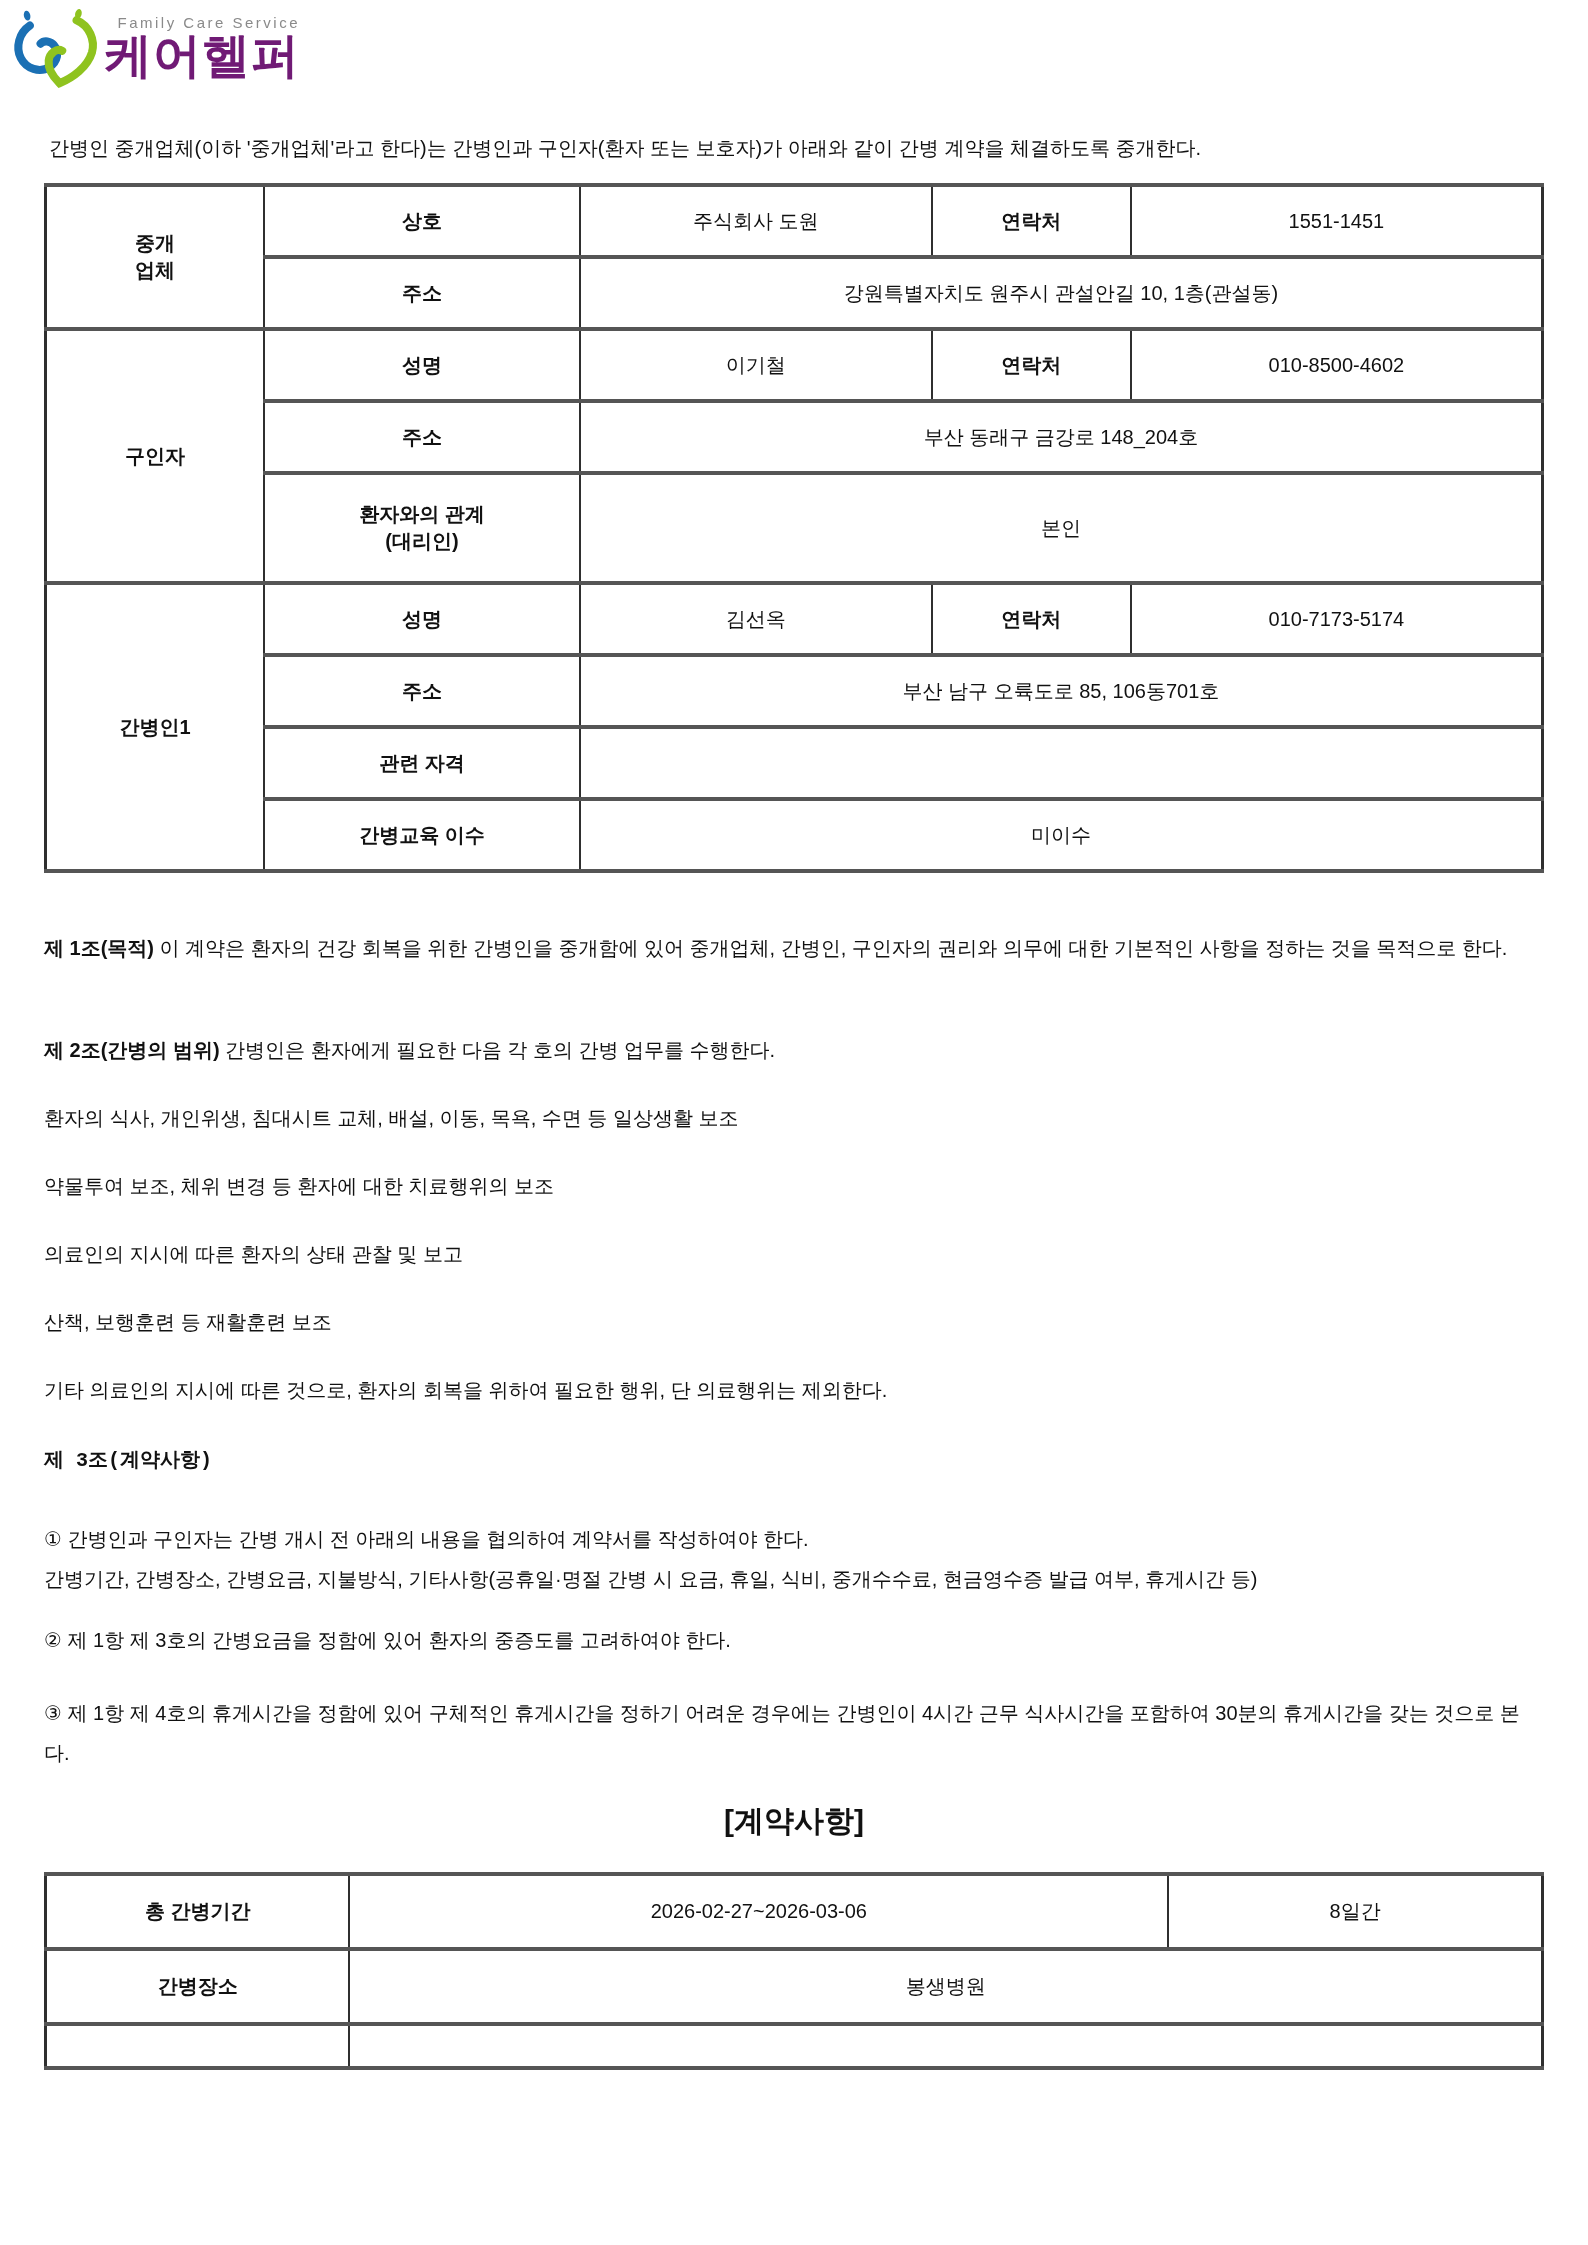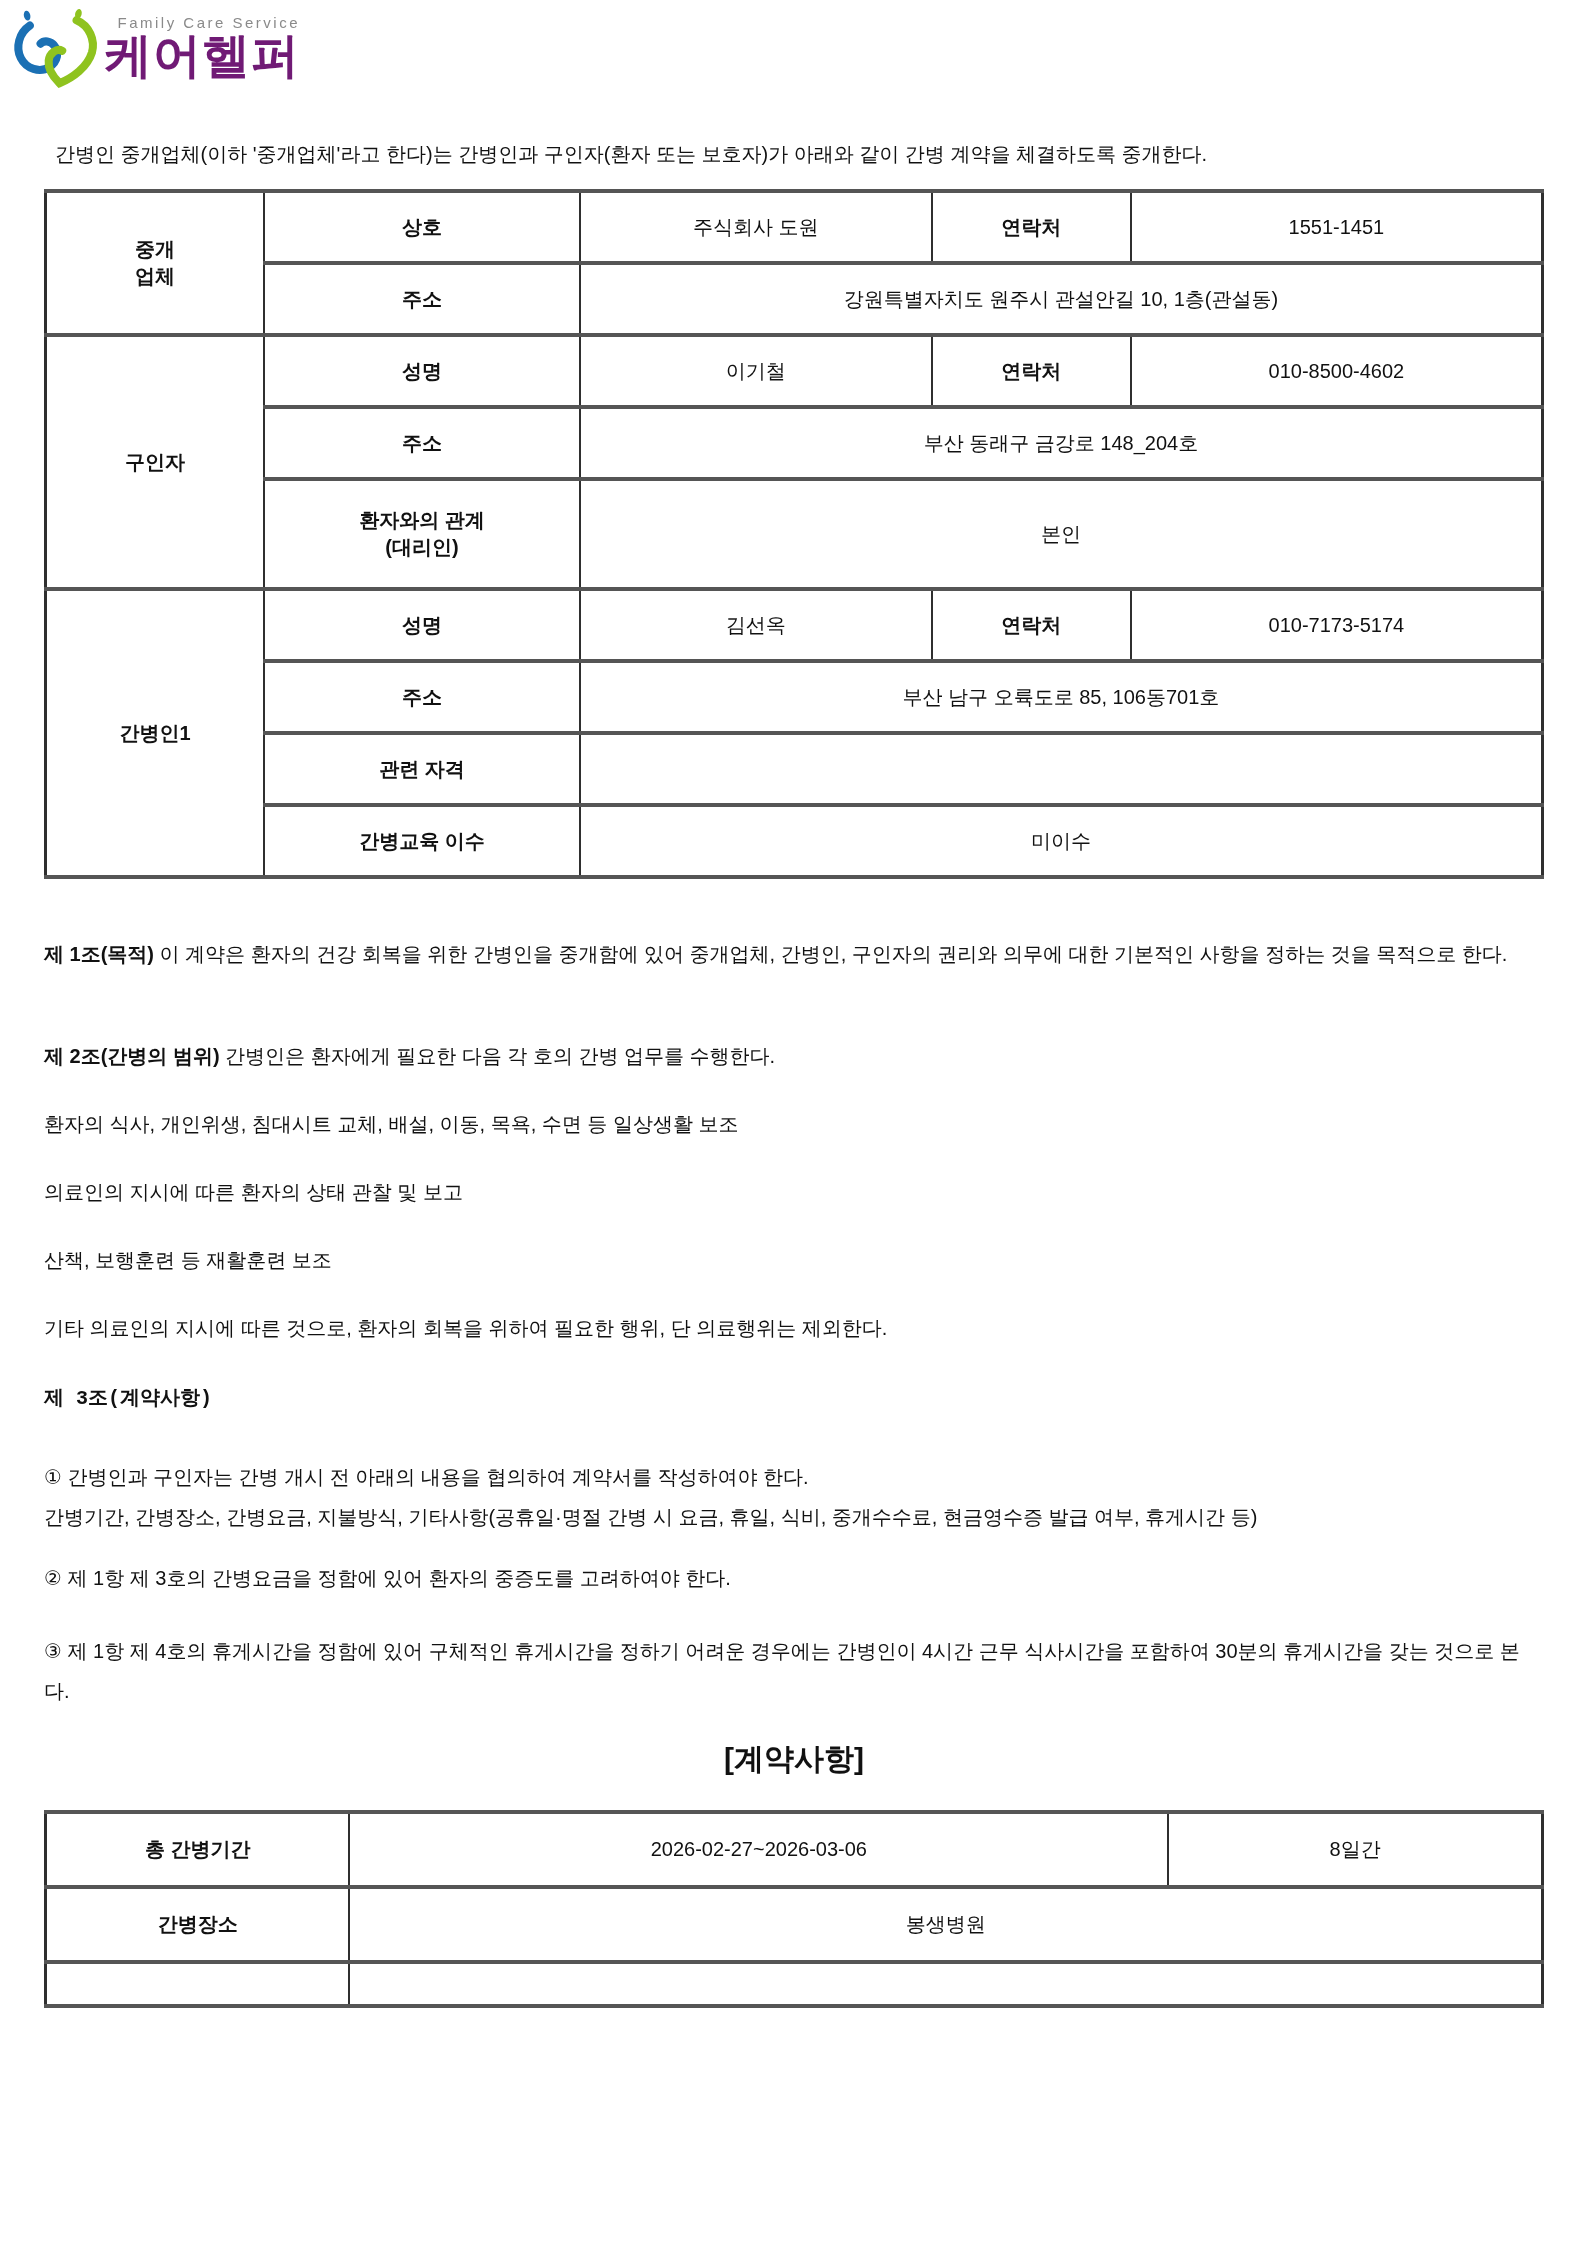--- a/index.html
+++ b/index.html
@@ -13,21 +13,21 @@
 
   
   .logo { position: absolute; left: 10px; top: 6px; display: flex; align-items: flex-start; }
   .logo-mark { width: 90px; height: 86px; }
   .logo-text { margin-left: 4px; display: flex; flex-direction: column; align-items: flex-end; }
   .tagline { font-size: 15px; color: #8a8a8a; letter-spacing: 2.5px; margin-top: 8px; white-space: nowrap; }
   .brand { font-size: 48px; font-weight: 800; color: #701a75; letter-spacing: 1px; line-height: 1.05; white-space: nowrap; }
 
   
   h1.title { margin: 0; padding-top: 76px; font-size: 46px; line-height: 1.15; text-align: center; font-weight: 800; color: #000; }
-  p.intro { margin: 11px; padding-top: 124px; font-size: 20px; line-height: 38px; }
+  p.intro { margin: 5px; padding-top: 124px; font-size: 20px; line-height: 38px; }
 
   .bold { font-weight: 700; }
   p.article-lead { margin: 0; margin-top: 56px; font-size: 20px; line-height: 38px; }
   p.article2-lead { margin: 0; margin-top: 70px; font-size: 20px; line-height: 26px; }
   p.scope-item { margin: 0; margin-top: 42px; font-size: 20px; line-height: 26px; }
   p.article3-head { margin: 0; margin-top: 45px; font-size: 20px; line-height: 26px; font-weight: 700; font-family: Liberation Mono, monospace; }
   p.a3p1 { margin: 0; margin-top: 45px; font-size: 20px; line-height: 40px; }
   p.a3p2 { margin: 0; margin-top: 28px; font-size: 20px; line-height: 26px; }
   p.a3p3 { margin: 0; margin-top: 40px; font-size: 20px; line-height: 40px; }
   h2.contract-heading { margin: 0; margin-top: 28px; font-size: 30px; font-weight: 800; text-align: center; }
@@ -134,20 +134,21 @@
         <td class="lbl">간병교육 이수</td>
         <td colspan="3">미이수</td>
       </tr>
     </tbody>
   </table>
 
   <p class="article-lead"><span class="bold">제 1조(목적)</span><span> 이 계약은 환자의 건강 회복을 위한 간병인을 중개함에 있어 중개업체, 간병인, 구인자의 권리와 의무에 대한 기본적인 사항을 정하는 것을 목적으로 한다.</span></p>
 
   <p class="article2-lead"><span class="bold">제 2조(간병의 범위)</span><span> 간병인은 환자에게 필요한 다음 각 호의 간병 업무를 수행한다.</span></p>
   <p class="scope-item">환자의 식사, 개인위생, 침대시트 교체, 배설, 이동, 목욕, 수면 등 일상생활 보조</p>
+  <p class="scope-item">약물투여 보조, 체위 변경 등 환자에 대한 치료행위의 보조</p>
   <p class="scope-item">의료인의 지시에 따른 환자의 상태 관찰 및 보고</p>
   <p class="scope-item">산책, 보행훈련 등 재활훈련 보조</p>
   <p class="scope-item">기타 의료인의 지시에 따른 것으로, 환자의 회복을 위하여 필요한 행위, 단 의료행위는 제외한다.</p>
 
   <p class="article3-head">제 3조(계약사항)</p>
   <p class="a3p1"><span>① 간병인과 구인자는 간병 개시 전 아래의 내용을 협의하여 계약서를 작성하여야 한다.</span><br><span>간병기간, 간병장소, 간병요금, 지불방식, 기타사항(공휴일·명절 간병 시 요금, 휴일, 식비, 중개수수료, 현금영수증 발급 여부, 휴게시간 등)</span></p>
   <p class="a3p2">② 제 1항 제 3호의 간병요금을 정함에 있어 환자의 중증도를 고려하여야 한다.</p>
   <p class="a3p3">③ 제 1항 제 4호의 휴게시간을 정함에 있어 구체적인 휴게시간을 정하기 어려운 경우에는 간병인이 4시간 근무 식사시간을 포함하여 30분의 휴게시간을 갖는 것으로 본다.</p>
 
   <h2 class="contract-heading">[계약사항]</h2>

